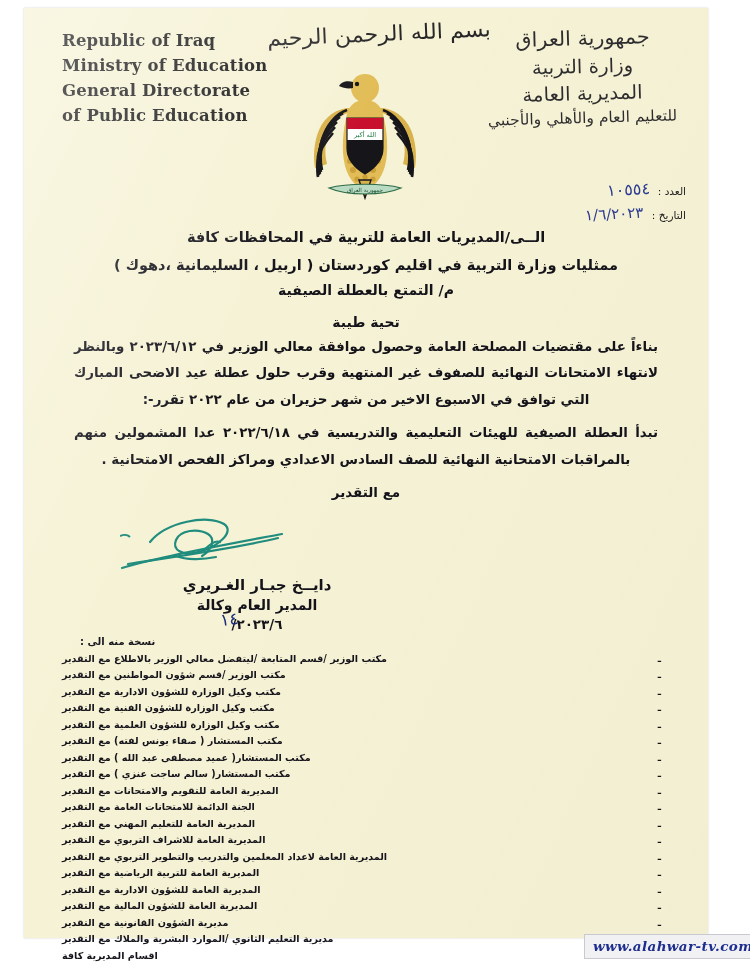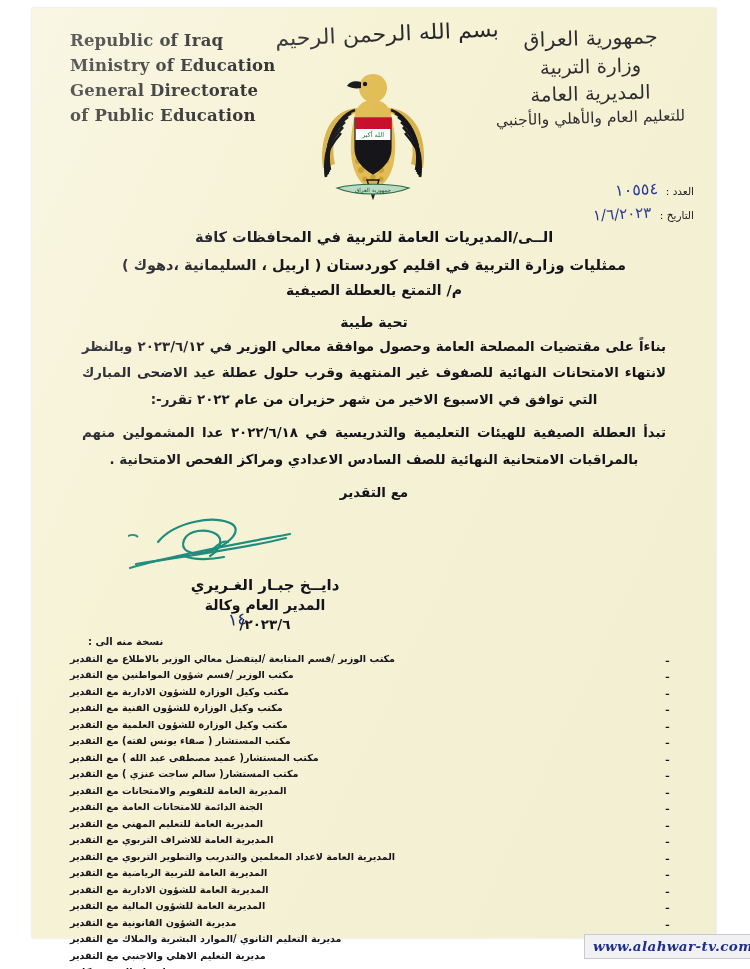--- a/index.html
+++ b/index.html
@@ -12,21 +12,21 @@
     width: 750px;
     height: 969px;
     position: relative;
     overflow: hidden;
     font-family: "DejaVu Sans", "Liberation Sans", sans-serif;
   }
 
   
   #paper {
     position: absolute;
-    left: 32px;
+    left: 24px;
     top: 8px;
     width: 684px;
     height: 930px;
     background: #f6f2d5;
     box-shadow: 0 0 2px rgba(0,0,0,0.18);
   }
   #paper::after{
     content:"";
     position:absolute; inset:0;
     background: linear-gradient(115deg, rgba(255,255,255,0.35) 0%, rgba(255,255,255,0) 35%, rgba(0,0,0,0.015) 100%);
@@ -443,24 +443,20 @@
       <li>
           <span class="dash">ـ</span>
           <span class="txt">مديرية الشؤون القانونية مع التقدير</span>
         </li>
       <li>
           <span class="dash">ـ</span>
           <span class="txt">مديرية التعليم الثانوي /الموارد البشرية والملاك مع التقدير</span>
         </li>
       <li>
           <span class="dash">ـ</span>
-          <span class="txt">مديرية التعليم الاهلي والاجنبي مع التقدير</span>
-        </li>
-      <li>
-          <span class="dash">ـ</span>
           <span class="txt">اقسام المديرية كافة</span>
         </li>
 
     </ul>
   </div>
 
 </div>
 
 <div class="watermark">www.alahwar-tv.com</div>
 

